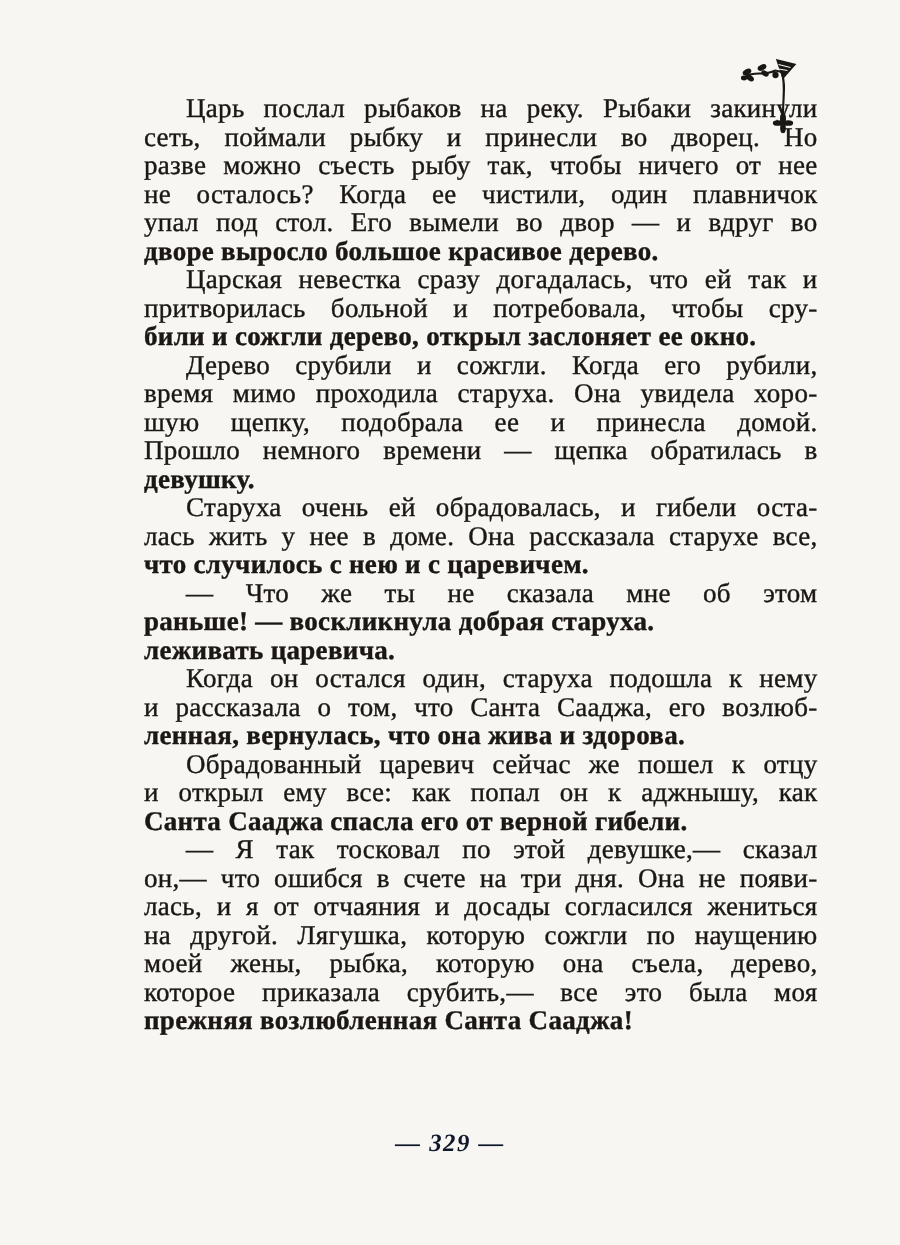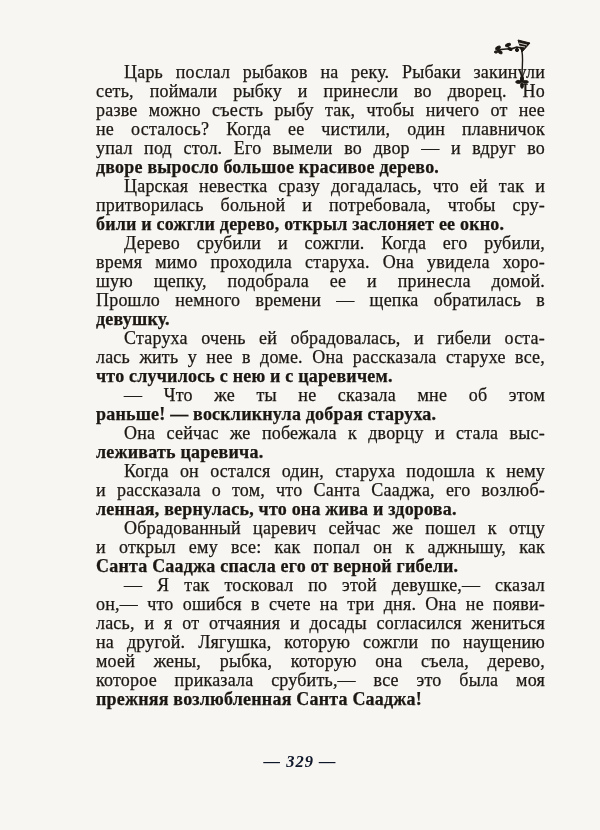--- a/index.html
+++ b/index.html
@@ -105,21 +105,20 @@
       <div class="line indent">Дерево срубили и сожгли. Когда его рубили,</div>
       <div class="line">время мимо проходила старуха. Она увидела хоро-</div>
       <div class="line">шую щепку, подобрала ее и принесла домой.</div>
       <div class="line">Прошло немного времени — щепка обратилась в</div>
       <div class="line last">девушку.</div>
       <div class="line indent">Старуха очень ей обрадовалась, и гибели оста-</div>
       <div class="line">лась жить у нее в доме. Она рассказала старухе все,</div>
       <div class="line last">что случилось с нею и с царевичем.</div>
       <div class="line indent">— Что же ты не сказала мне об этом</div>
       <div class="line last">раньше! — воскликнула добрая старуха.</div>
-      <div class="line indent">Она сейчас же побежала к дворцу и стала выс-</div>
       <div class="line last">леживать царевича.</div>
       <div class="line indent">Когда он остался один, старуха подошла к нему</div>
       <div class="line">и рассказала о том, что Санта Сааджа, его возлюб-</div>
       <div class="line last">ленная, вернулась, что она жива и здорова.</div>
       <div class="line indent">Обрадованный царевич сейчас же пошел к отцу</div>
       <div class="line">и открыл ему все: как попал он к аджнышу, как</div>
       <div class="line last">Санта Сааджа спасла его от верной гибели.</div>
       <div class="line indent">— Я так тосковал по этой девушке,— сказал</div>
       <div class="line">он,— что ошибся в счете на три дня. Она не появи-</div>
       <div class="line">лась, и я от отчаяния и досады согласился жениться</div>

